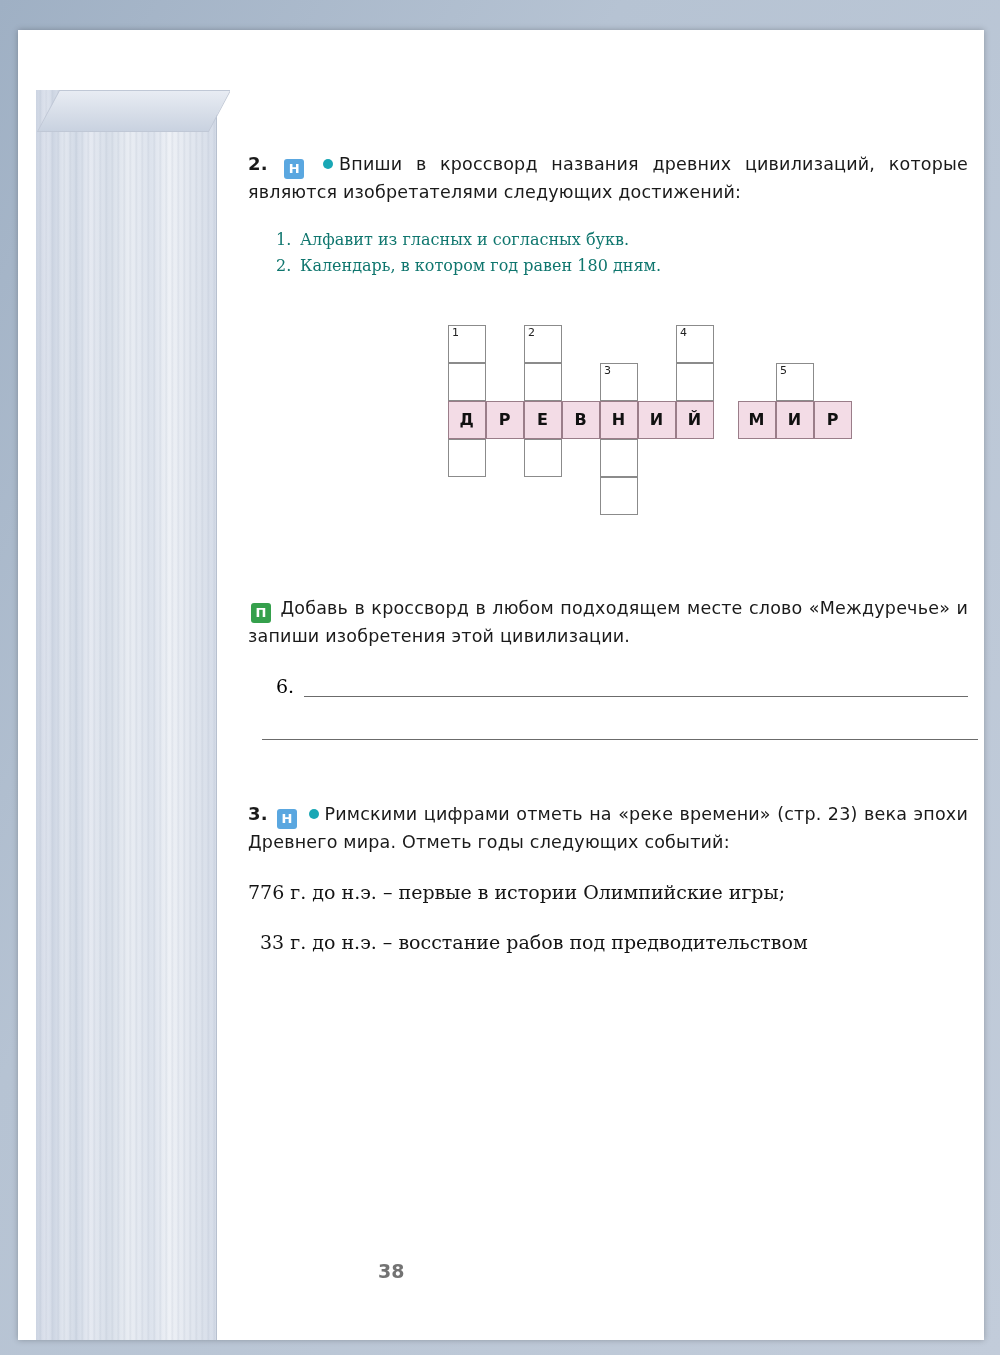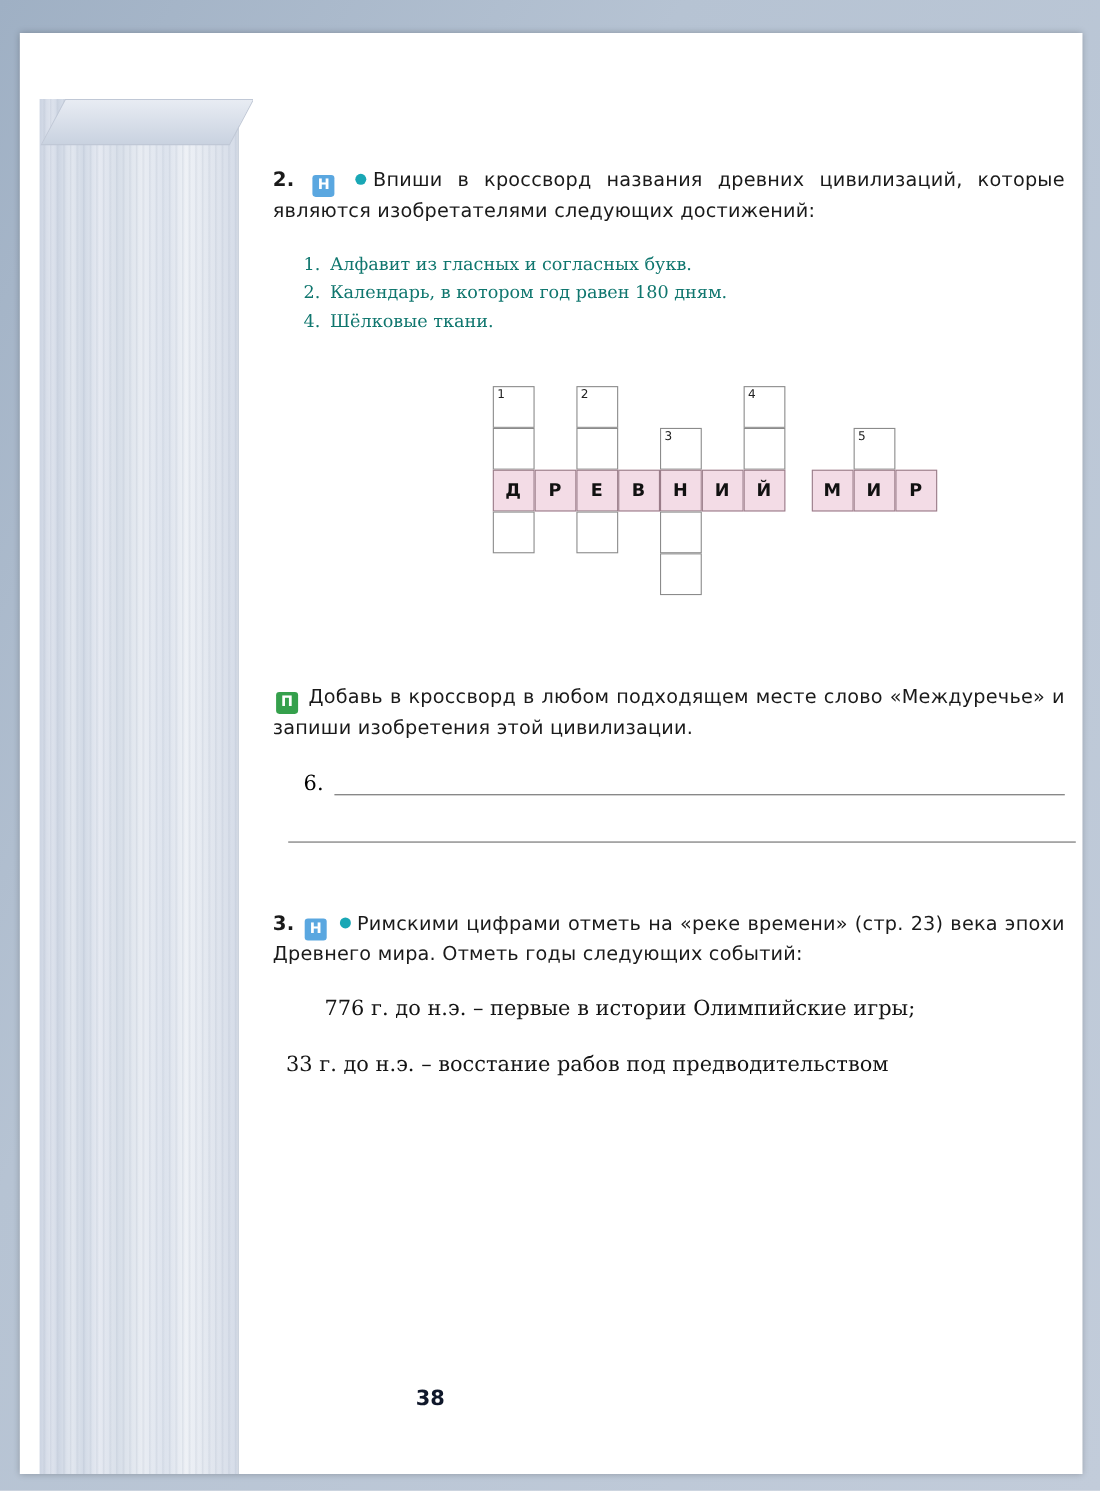--- a/index.html
+++ b/index.html
@@ -200,35 +200,34 @@
     height: 18px;
     width: 716px;
   }
   .task3 { margin-top: 60px; }
   .serif-line {
     font-family: "DejaVu Serif", serif;
     font-size: 19px;
     line-height: 1.5;
     color: #141414;
     margin-top: 22px;
-    margin-left: 47px;
   }
   .serif-line.indent { margin-left: 12px; }
   .serif-line .cont {
     display: block;
     margin-left: 244px;
   }
   .page-number {
     position: absolute;
     left: 148px;
     bottom: 58px;
     font-family: "DejaVu Sans", sans-serif;
     font-size: 19px;
     font-weight: bold;
-    color: #0f172a;
+    color: #737373;
   }
 </style>
 </head>
 <body>
 
 <div class="scan-bg"></div>
 
 <div class="page">
 
   <div class="book-block"></div>
@@ -243,23 +242,20 @@
         <span class="dot"></span><span>Впиши в кроссворд названия древних цивилиза­ций, которые являются изобретателями следующих дости­жений:</span>
       </div>
 
       <div class="serif-list">
         <div class="item">
           <span class="n">1.</span><span>Алфавит из гласных и согласных букв.</span>
         </div>
         <div class="item">
           <span class="n">2.</span><span>Календарь, в котором год равен 180 дням.</span>
         </div>
-        <div class="item">
-          <span class="n">4.</span><span>Шёлковые ткани.</span>
-        </div>
       </div>
 
       <div class="crossword-wrap">
         <div class="grid">
 
           <div class="cell" style="left:0px;  top:0px;">
               <span class="num">1</span>
             </div>
           <div class="cell" style="left:0px;  top:38px;"></div>
           <div class="cell filled" style="left:0px; top:76px;"><span>Д</span></div>

